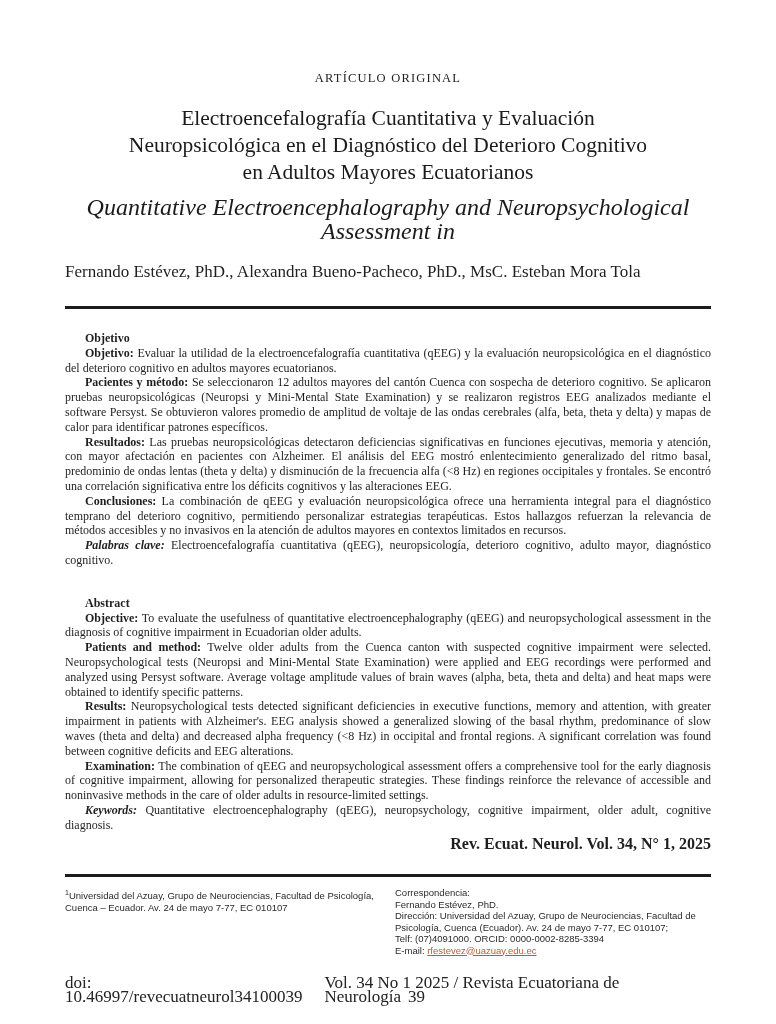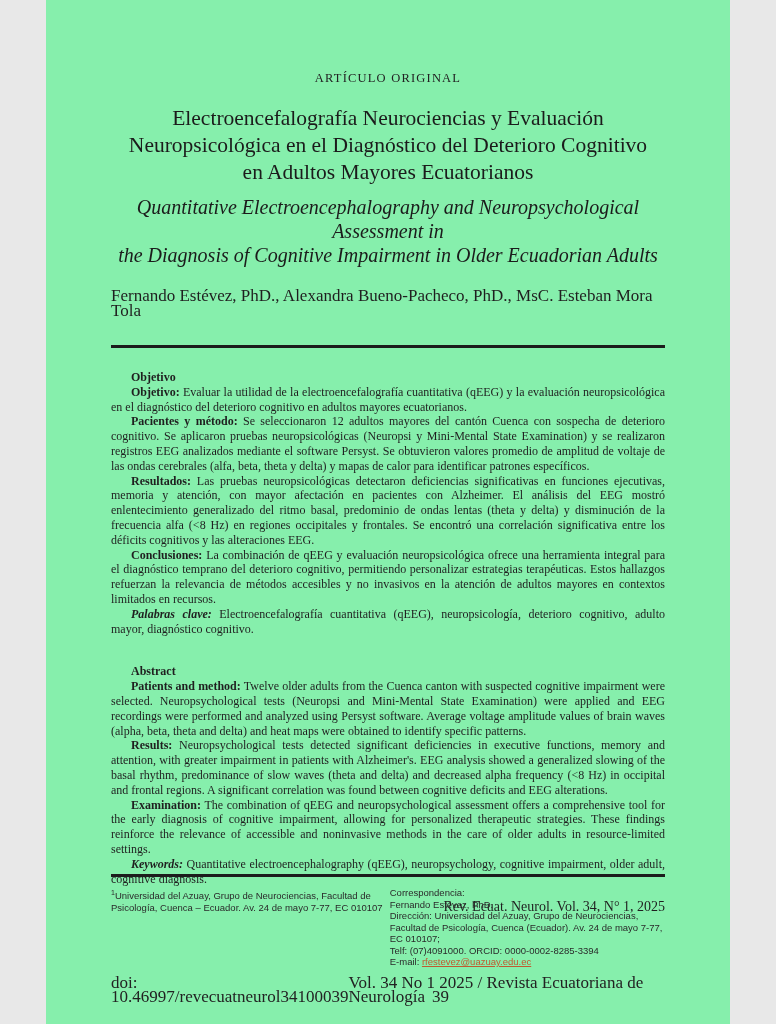--- a/index.html
+++ b/index.html
@@ -1,21 +1,21 @@
 <!DOCTYPE html>
 <html><head>
 <meta charset="utf-8">
 <style>
   html, body { margin: 0; padding: 0; background: #e8e8e8; }
   .page {
     position: relative;
-    width: 684px;
+    width: 776px;
     height: 1024px;
     margin: 0 auto;
-    background: #86efac;
+    background: #ffffff;
     color: #1f1f1f;
     font-family: "Liberation Serif", "DejaVu Serif", serif;
     overflow: hidden;
     box-sizing: border-box;
   }
   .content {
     padding: 0 65px;
   }
   .category {
     margin-top: 71px;
@@ -28,21 +28,21 @@
   .title-es {
     margin-top: 20px;
     text-align: center;
     font-size: 21.5px;
     line-height: 27px;
     color: #1b1b1b;
   }
   .title-en {
     margin-top: 9px;
     text-align: center;
-    font-size: 20px;
+    font-size: 24px;
     line-height: 24px;
     font-style: italic;
     color: #1b1b1b;
   }
   .authors {
     margin-top: 21px;
     font-size: 17px;
     line-height: 15px;
   }
   .rule1 {
@@ -61,24 +61,25 @@
   .para {
     margin: 0;
     font-size: 12px;
     line-height: 14.8px;
     text-align: justify;
     text-indent: 20px;
   }
   .para .plabel { font-weight: bold; }
   .para .plabel-italic { font-weight: bold; font-style: italic; }
   .citation {
-    margin-top: 14px;
+    margin-top: 4px;
     text-align: right;
-    font-size: 14px;
+    font-size: 16px;
     line-height: 14px;
+    font-weight: bold;
   }
   .rule2 {
     position: absolute;
     left: 65px;
     right: 65px;
     top: 874px;
     height: 3px;
     background: #1c1c1c;
   }
   .footer-cols {
@@ -116,44 +117,44 @@
 </style>
 </head>
 <body>
 
 <div class="page">
   <div class="content">
 
     <div class="category">ARTÍCULO ORIGINAL</div>
 
     <div class="title-es">
-      <div>Electroencefalografía Neurociencias y Evaluación</div>
+      <div>Electroencefalografía Cuantitativa y Evaluación</div>
       <div>Neuropsicológica en el Diagnóstico del Deterioro Cognitivo</div>
       <div>en Adultos Mayores Ecuatorianos</div>
     </div>
 
     <div class="title-en">
       <div>Quantitative Electroencephalography and Neuropsychological Assessment in</div>
-      <div>the Diagnosis of Cognitive Impairment in Older Ecuadorian Adults</div>
     </div>
 
     <div class="authors">Fernando Estévez, PhD., Alexandra Bueno-Pacheco, PhD., MsC. Esteban Mora Tola</div>
 
     <div class="rule1"></div>
 
     <div class="section-heading resumen-heading">Objetivo</div>
 
     <p class="para"><span class="plabel">Objetivo:</span><span> Evaluar la utilidad de la electroencefalografía cuantitativa (qEEG) y la evaluación neuropsicológica en el diagnóstico del deterioro cognitivo en adultos mayores ecuatorianos.</span></p>
     <p class="para"><span class="plabel">Pacientes y método:</span><span> Se seleccionaron 12 adultos mayores del cantón Cuenca con sospecha de deterioro cognitivo. Se aplicaron pruebas neuropsicológicas (Neuropsi y Mini-Mental State Examination) y se realizaron registros EEG analizados mediante el software Persyst. Se obtuvieron valores promedio de amplitud de voltaje de las ondas cerebrales (alfa, beta, theta y delta) y mapas de calor para identificar patrones específicos.</span></p>
     <p class="para"><span class="plabel">Resultados:</span><span> Las pruebas neuropsicológicas detectaron deficiencias significativas en funciones ejecutivas, memoria y atención, con mayor afectación en pacientes con Alzheimer. El análisis del EEG mostró enlentecimiento generalizado del ritmo basal, predominio de ondas lentas (theta y delta) y disminución de la frecuencia alfa (&lt;8 Hz) en regiones occipitales y frontales. Se encontró una correlación significativa entre los déficits cognitivos y las alteraciones EEG.</span></p>
     <p class="para"><span class="plabel">Conclusiones:</span><span> La combinación de qEEG y evaluación neuropsicológica ofrece una herramienta integral para el diagnóstico temprano del deterioro cognitivo, permitiendo personalizar estrategias terapéuticas. Estos hallazgos refuerzan la relevancia de métodos accesibles y no invasivos en la atención de adultos mayores en contextos limitados en recursos.</span></p>
     <p class="para"><span class="plabel-italic">Palabras clave:</span><span> Electroencefalografía cuantitativa (qEEG), neuropsicología, deterioro cognitivo, adulto mayor, diagnóstico cognitivo.</span></p>
 
     <div class="section-heading abstract-heading">Abstract</div>
 
+    <p class="para"><span class="plabel">Objective:</span><span> To evaluate the usefulness of quantitative electroencephalography (qEEG) and neuropsychological assessment in the diagnosis of cognitive impairment in Ecuadorian older adults.</span></p>
     <p class="para"><span class="plabel">Patients and method:</span><span> Twelve older adults from the Cuenca canton with suspected cognitive impairment were selected. Neuropsychological tests (Neuropsi and Mini-Mental State Examination) were applied and EEG recordings were performed and analyzed using Persyst software. Average voltage amplitude values of brain waves (alpha, beta, theta and delta) and heat maps were obtained to identify specific patterns.</span></p>
     <p class="para"><span class="plabel">Results:</span><span> Neuropsychological tests detected significant deficiencies in executive functions, memory and attention, with greater impairment in patients with Alzheimer's. EEG analysis showed a generalized slowing of the basal rhythm, predominance of slow waves (theta and delta) and decreased alpha frequency (&lt;8 Hz) in occipital and frontal regions. A significant correlation was found between cognitive deficits and EEG alterations.</span></p>
     <p class="para"><span class="plabel">Examination:</span><span> The combination of qEEG and neuropsychological assessment offers a comprehensive tool for the early diagnosis of cognitive impairment, allowing for personalized therapeutic strategies. These findings reinforce the relevance of accessible and noninvasive methods in the care of older adults in resource-limited settings.</span></p>
     <p class="para"><span class="plabel-italic">Keywords:</span><span> Quantitative electroencephalography (qEEG), neuropsychology, cognitive impairment, older adult, cognitive diagnosis.</span></p>
 
     <div class="citation">Rev. Ecuat. Neurol. Vol. 34, N° 1, 2025</div>
   </div>
 
   <div class="rule2"></div>
 

